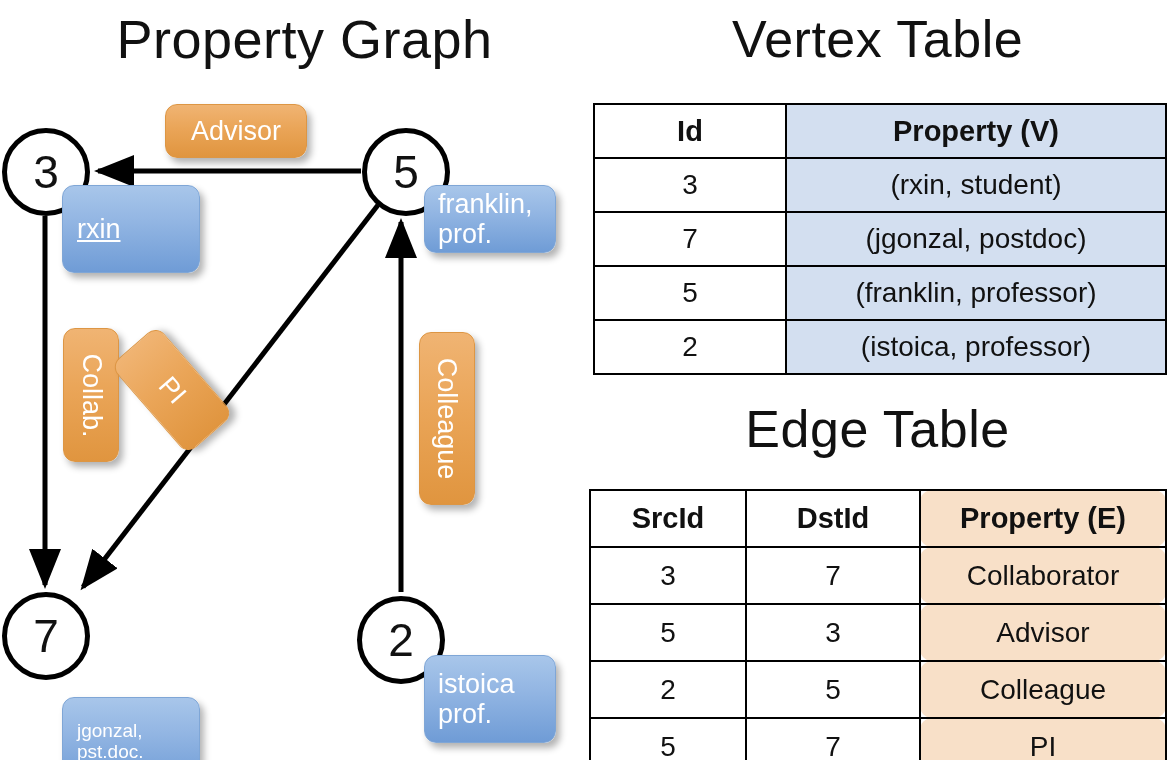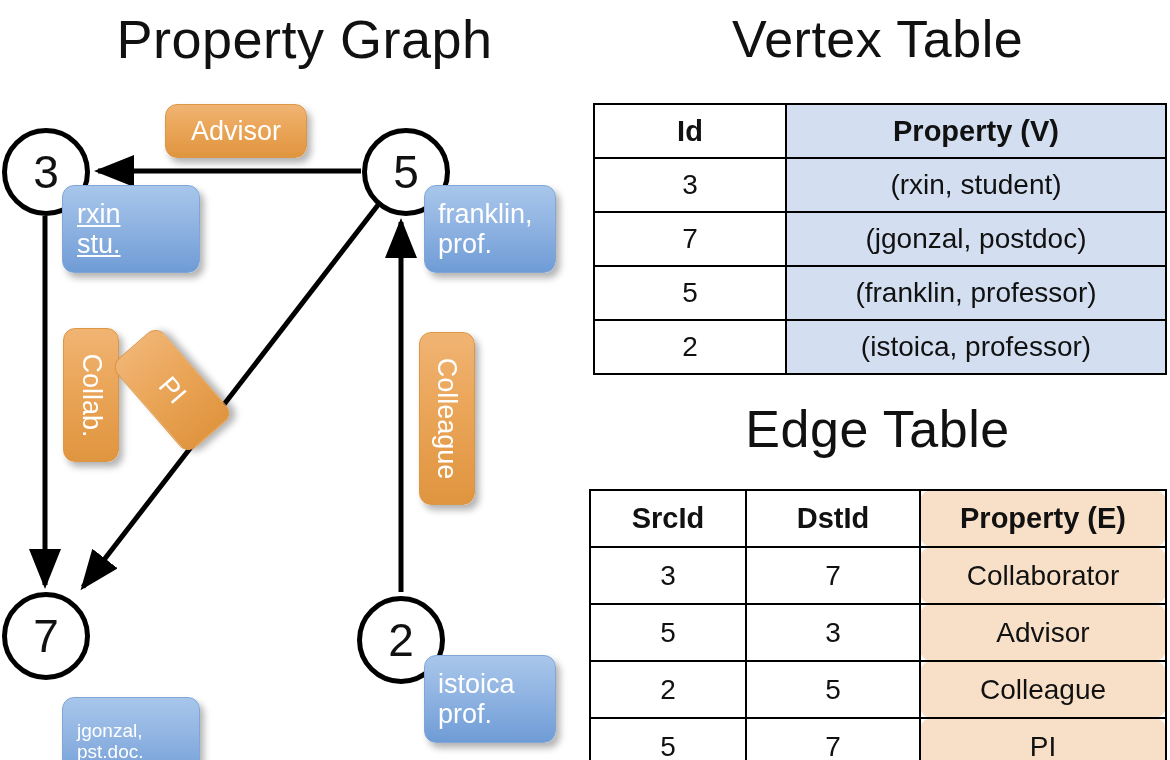--- a/index.html
+++ b/index.html
@@ -100,21 +100,21 @@
     border: 1px solid #dd9644;
   }
   .prop-box .line {
     display: block;
     line-height: 1.12;
     white-space: nowrap;
   }
 
   
   #box-rxin     { left: 62px;  top: 185px; width: 138px; height: 88px; font-size: 27px; padding-left: 14px; text-decoration: underline; }
-  #box-franklin { left: 424px; top: 185px; width: 132px; height: 88px; font-size: 27px; padding-left: 13px; }
+  #box-franklin { left: 424px; top: 185px; width: 132px; height: 68px; font-size: 27px; padding-left: 13px; }
   #box-jgonzal  { left: 62px;  top: 653px; width: 138px; height: 88px; font-size: 19px; padding-left: 14px; margin-top: 44px; }
   #box-istoica  { left: 424px; top: 655px; width: 132px; height: 88px; font-size: 27px; padding-left: 13px; }
 
   
   #box-advisor {
     left: 165px; top: 104px; width: 142px; height: 54px;
     font-size: 27px; align-items: center;
   }
   #box-collab {
     left: 63px; top: 328px; width: 56px; height: 134px;
@@ -208,21 +208,20 @@
     <line x1="401" y1="592" x2="401" y2="222" stroke="#000" stroke-width="5" marker-end="url(#arrowhead)"></line>
   </svg>
 
   <div class="node" id="node-3">3</div>
   <div class="node" id="node-5">5</div>
   <div class="node" id="node-7">7</div>
   <div class="node" id="node-2">2</div>
 
   <div class="prop-box blue" id="box-rxin">
     <span class="line">rxin</span>
-    <span class="line">stu.</span>
   </div>
   <div class="prop-box blue" id="box-franklin">
     <span class="line">franklin,</span>
     <span class="line">prof.</span>
   </div>
   <div class="prop-box blue" id="box-jgonzal">
     <span class="line">jgonzal,</span>
     <span class="line">pst.doc.</span>
   </div>
   <div class="prop-box blue" id="box-istoica">

